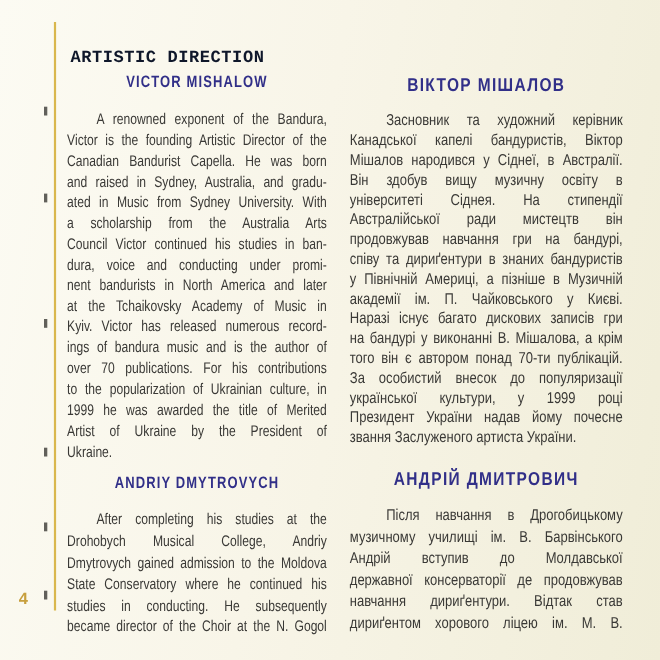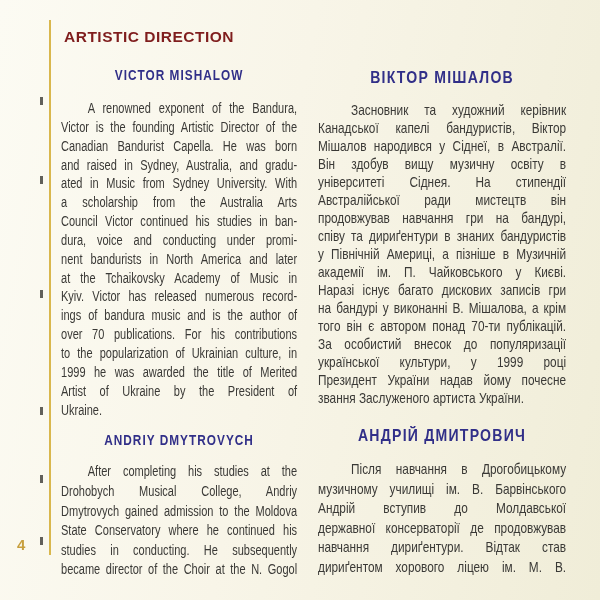--- a/index.html
+++ b/index.html
@@ -12,22 +12,22 @@
   .page{position:absolute;inset:0;}
   .gold-rule{
     position:absolute;left:49px;top:20px;width:2px;height:535px;
     background:#d9b74d;
   }
   .page-number{
     position:absolute;left:17px;top:536px;
     color:#c79f3d;font-weight:bold;font-size:15px;
   }
   .section-title{
-    position:absolute;left:64px;top:28px;
-    color:#7f1d1d;font-weight:bold;font-size:15.5px;letter-spacing:.5px;
+    position:absolute;left:64px;top:43px;
+    color:#0f172a;font-weight:bold;font-size:15.5px;letter-spacing:.5px;font-family:Liberation Mono, monospace;
   }
   .col{position:absolute;top:60px;transform-origin:0 0;color:#3a3936;}
   .col-left{left:61px;width:300px;transform:scaleX(0.787);}
   .col-right{left:318px;width:300px;transform:scaleX(0.827);}
   .col h3{
     text-align:center;color:#312f88;font-weight:bold;margin:0;
   }
   .col-left  h3{font-size:15px;letter-spacing:1.3px;}
   .col-right h3{font-size:17px;letter-spacing:1.5px;}
   .en-h1{margin:6px 0 16px !important;}

